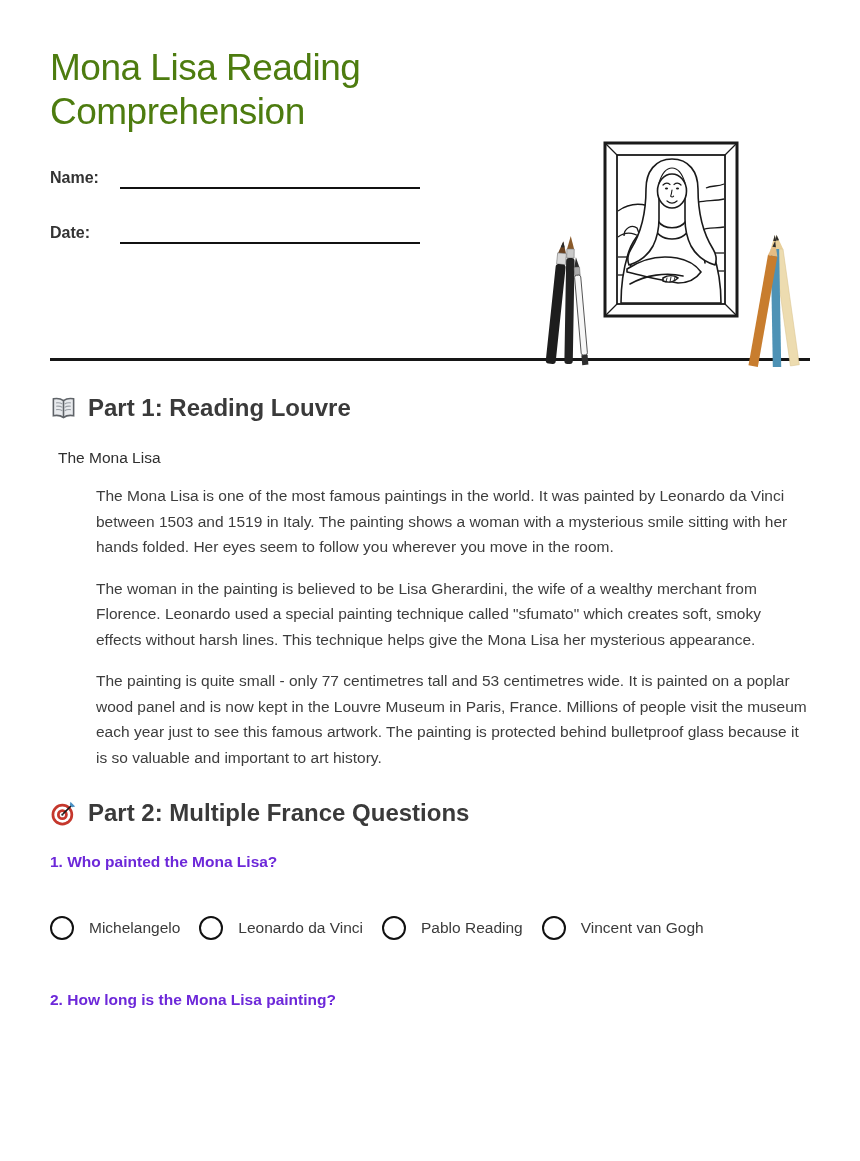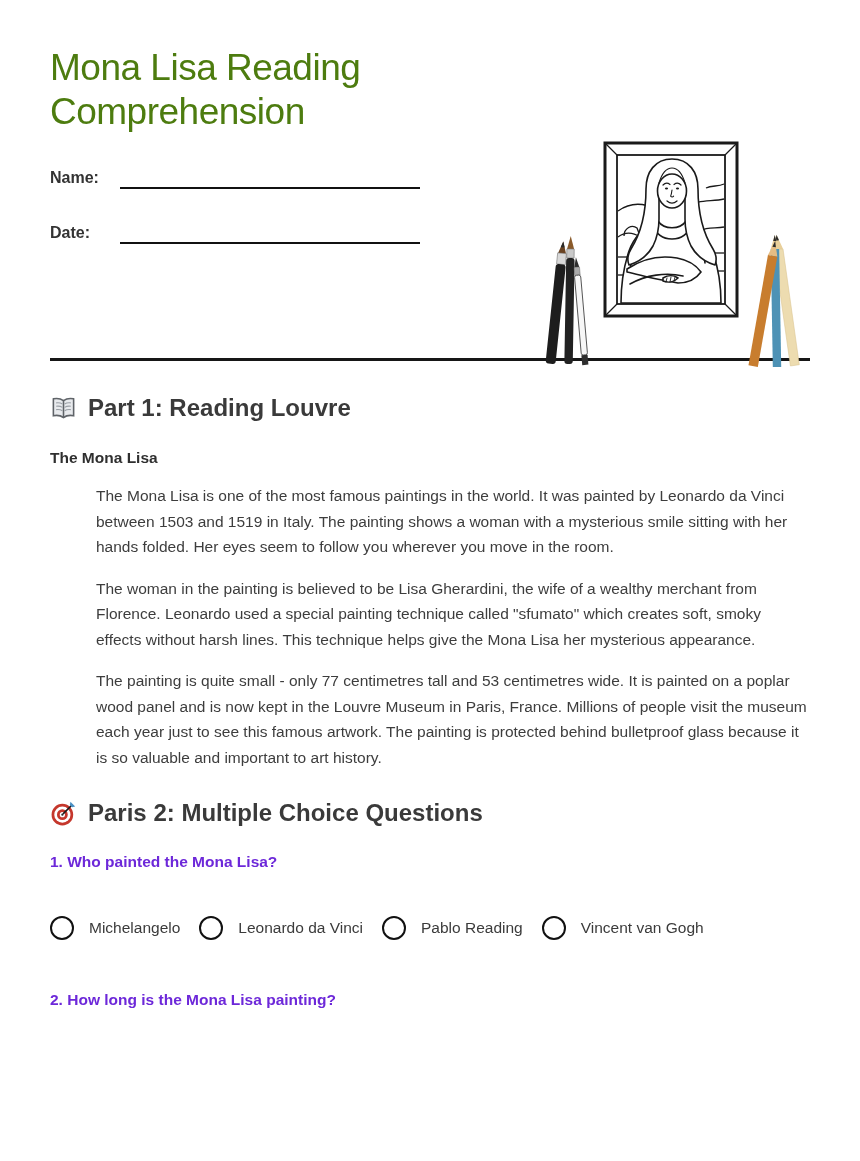--- a/index.html
+++ b/index.html
@@ -31,21 +31,21 @@
 
   .divider { margin-top:114px; height:3px; background:#161616; width:100%; }
 
   .section-heading {
     display:flex; align-items:center; gap:11px;
     margin-top:33px;
     font-size:24px; font-weight:bold; color:#3a3a3a;
   }
   .section-heading .icon { flex:0 0 auto; display:inline-flex; }
 
-  .passage-title { margin-top:27px; font-size:15.5px; font-weight:bold; color:#2f2f2f; }
+  .passage-title { margin-top:27px; font-size:15.5px; font-weight:normal; color:#2f2f2f;margin-left:8px; }
 
   .passage p {
     margin-top:16px;
     font-size:15.5px; line-height:25.5px; color:#3d3d3d;
     max-width:762px;
     margin-left:46px;
   }
 
   .part2 .section-heading { margin-top:29px; }
 
@@ -193,21 +193,21 @@
           <svg width="27" height="27" viewBox="0 0 24 24">
             <circle cx="11" cy="13" r="9.6" fill="#c5372c"></circle>
             <circle cx="11" cy="13" r="7.2" fill="#ffffff"></circle>
             <circle cx="11" cy="13" r="4.8" fill="#c5372c"></circle>
             <circle cx="11" cy="13" r="2.3" fill="#ffffff"></circle>
             <circle cx="11" cy="13" r="1" fill="#2b2b2b"></circle>
             <line x1="20" y1="4" x2="11.6" y2="12.4" stroke="#1a1a1a" stroke-width="1.5"></line>
             <polygon points="18.2,1.6 22.4,5.8 19.6,6.4 17.6,4.4" fill="#4a90c4"></polygon>
           </svg>
         </span>
-        <span>Paris 2: Multiple Choice Questions</span>
+        <span>Part 2: Multiple France Questions</span>
       </h2>
 
       <div class="question-label">1. Who painted the Mona Lisa?</div>
 
       <div class="options">
         <div class="option-row">
           <div class="radio"></div>
           <span class="option-label">Michelangelo</span>
         </div>
         <div class="option-row">

